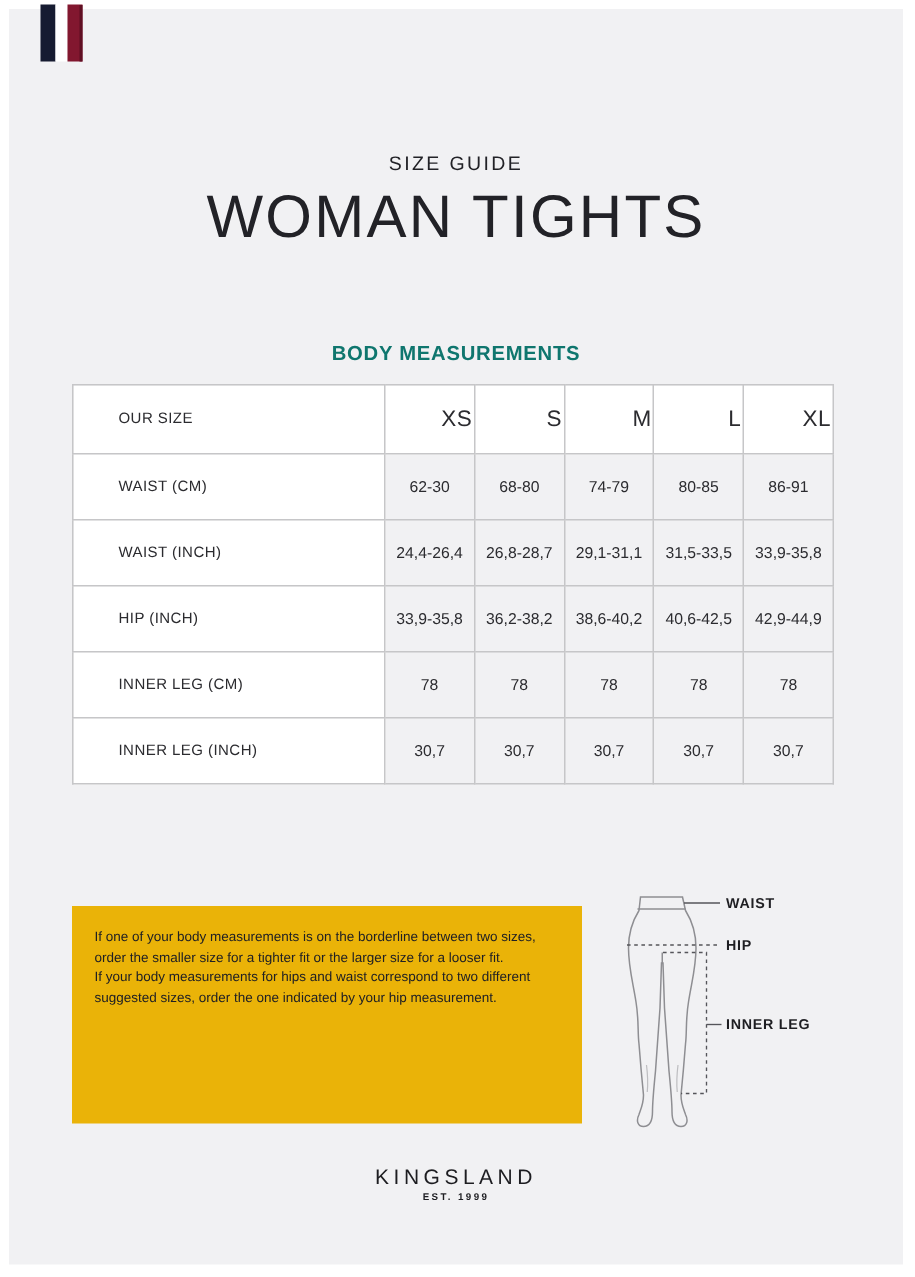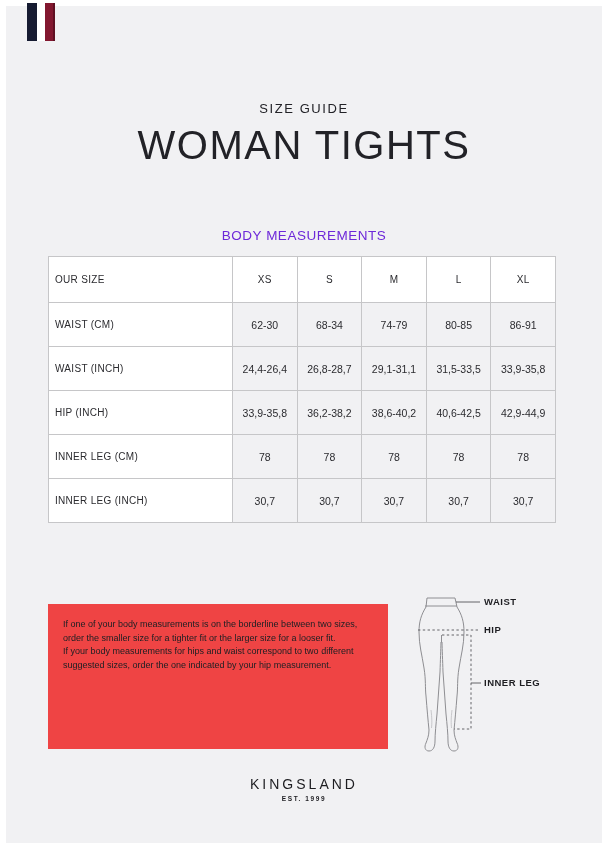--- a/index.html
+++ b/index.html
@@ -12,35 +12,35 @@
     background:#f1f1f3;text-align:center;
   }
   
   .flag{position:absolute;left:21px;top:-3px;width:28px;height:38px;display:flex;}
   .flag .s1{width:10px;background:#161b31;}
   .flag .s2{width:8px;background:#ffffff;}
   .flag .s3{width:10px;background:#82172f;box-shadow:inset -2px 0 0 #5f0f22;}
   
   .kicker{margin:95px 16px 0;font-size:13px;letter-spacing:1.6px;font-weight:400;color:#222227;}
   .main-title{margin:7px 0 0;font-size:40px;line-height:44px;font-weight:400;letter-spacing:1.5px;color:#222227;}
-  .section-title{margin:61px 0 0;font-size:13.5px;font-weight:400;letter-spacing:.5px;color:#6d28d9;}
+  .section-title{margin:61px 0 0;font-size:13.5px;font-weight:700;letter-spacing:.5px;color:#0f766e;}
   
   table.size-table{
     margin:13px 0 0 42px;width:508px;border-collapse:collapse;table-layout:fixed;
   }
   .size-table th,.size-table td{border:1px solid #c6c6c8;font-weight:400;color:#2b2b2f;}
-  .size-table thead th{height:43px;background:#ffffff;font-size:10px;letter-spacing:.3px;}
+  .size-table thead th{height:43px;background:#ffffff;font-size:15px;letter-spacing:.3px;text-align:right;}
   .size-table tbody td{height:41px;font-size:10.5px;text-align:center;}
   .size-table .col-label{
-    width:176px;text-align:left;padding-left:6px;background:#ffffff;
+    width:176px;text-align:left;padding-left:30px;background:#ffffff;
     font-size:10px;letter-spacing:.3px;
   }
   
   .info-box{
-    position:absolute;left:42px;top:598px;width:340px;height:145px;background:#ef4444;
+    position:absolute;left:42px;top:598px;width:340px;height:145px;background:#eab308;
     box-sizing:border-box;padding:14px 15px 0;text-align:left;
     font-size:9px;line-height:13.5px;color:#202024;
   }
   .info-box p{margin:0;white-space:pre-line;}
   .info-box p.mt{margin-top:12px;}
   
   .diagram{position:absolute;left:392px;top:586px;width:212px;height:170px;}
   .diagram svg{display:block;}
   .diagram text{
     font-family:"Liberation Sans",sans-serif;font-size:9.5px;font-weight:700;
@@ -74,21 +74,21 @@
         <th>S</th>
         <th>M</th>
         <th>L</th>
         <th>XL</th>
       </tr>
     </thead>
     <tbody>
       <tr>
         <td class="col-label">WAIST (CM)</td>
         <td>62-30</td>
-        <td>68-34</td>
+        <td>68-80</td>
         <td>74-79</td>
         <td>80-85</td>
         <td>86-91</td>
       </tr>
       <tr>
         <td class="col-label">WAIST (INCH)</td>
         <td>24,4-26,4</td>
         <td>26,8-28,7</td>
         <td>29,1-31,1</td>
         <td>31,5-33,5</td>

